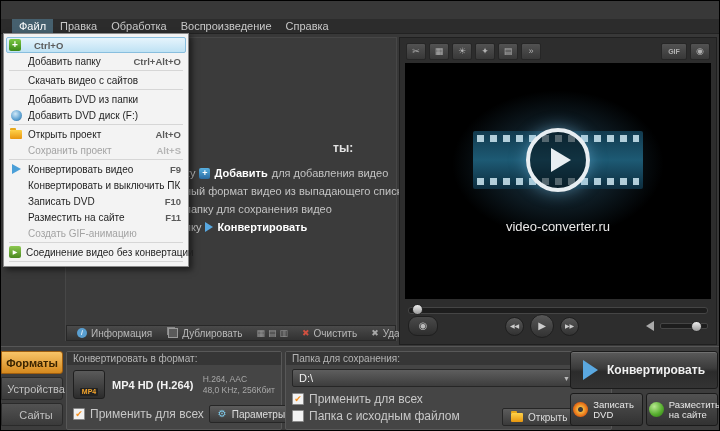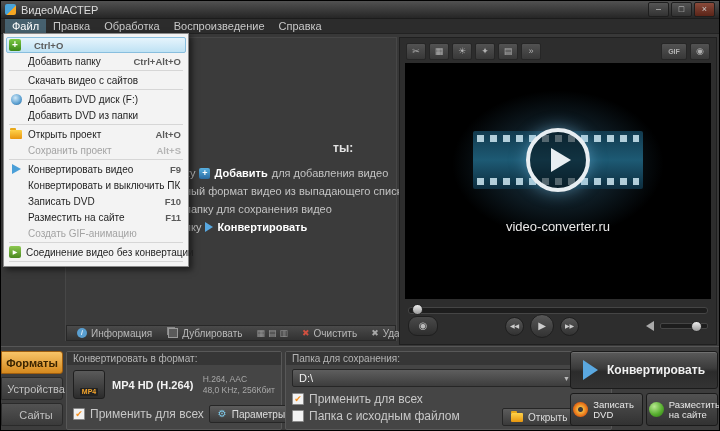--- a/index.html
+++ b/index.html
@@ -8,21 +8,21 @@
 
   
   .titlebar { position:absolute; top:0; left:0; right:0; height:18px; background:linear-gradient(#515151,#262626); display:flex; align-items:center; padding:0 4px; box-sizing:border-box; border-bottom:1px solid #1c1c1c; }
   .app-icon { width:11px; height:11px; border-radius:2px; background:linear-gradient(135deg,#4aa3d8 0 55%,#f5a623 55%); margin-right:5px; }
   .win-title { font-size:11px; color:#ddd; flex:1; }
   .win-btns { display:flex; gap:2px; }
   .win-btn { width:19px; height:13px; font-size:9px; color:#ccc; background:linear-gradient(#555,#323232); border:1px solid #1e1e1e; border-radius:2px; display:flex; align-items:center; justify-content:center; line-height:1; }
   .win-btn.close { background:linear-gradient(#8a4a3a,#5a2418); }
 
   
-  .menubar { position:absolute; top:18px; left:0; right:0; height:14px; background:#2c2c2c; display:flex; align-items:stretch; font-size:11px; color:#c8c8c8; padding-left:4px; border-bottom:1px solid #222; }
+  .menubar { position:absolute; top:18px; left:0; right:0; height:14px; background:#2c2c2c; display:flex; align-items:stretch; font-size:11px; color:#c8c8c8; padding-left:11px; border-bottom:1px solid #222; }
   .mb-item { padding:0 7px; display:flex; align-items:center; }
   .mb-item.active { background:#46606e; color:#fff; }
 
   
   .list-area { position:absolute; left:64px; top:36px; width:332px; height:304px; background:#3b3b3b; border:1px solid #474747; box-sizing:border-box; }
 
   .instructions { position:absolute; left:184px; top:140px; width:212px; font-size:11px; color:#c3c3c3; }
   .instr-heading { font-size:12px; font-weight:bold; color:#e3e3e3; margin:0 0 12px 148px; }
   .instr-line { margin-bottom:6px; display:flex; align-items:center; gap:4px; white-space:nowrap; }
   .instr-line b { color:#fff; }
@@ -124,29 +124,20 @@
   .tri-blue { width:0; height:0; border-left:9px solid #4a9fd8; border-top:5px solid transparent; border-bottom:5px solid transparent; }
   .mi-label { flex:1; white-space:nowrap; }
   .mi-shortcut { margin-left:8px; color:#5a5a5a; font-size:9.5px; white-space:nowrap;font-weight:bold; }
   .menu-sep { height:1px; background:#d6d6d6; margin:1px 3px; }
 </style>
 </head>
 <body>
 
 <div id="window">
 
-  <div class="titlebar">
-    <span class="app-icon"></span>
-    <span class="win-title">ВидеоМАСТЕР</span>
-    <span class="win-btns">
-      <span class="win-btn">–</span>
-      <span class="win-btn">□</span>
-      <span class="win-btn close">×</span>
-    </span>
-  </div>
 
   <div class="menubar">
     <span class="mb-item active">Файл</span>
     <span class="mb-item">Правка</span>
     <span class="mb-item">Обработка</span>
     <span class="mb-item">Воспроизведение</span>
     <span class="mb-item">Справка</span>
   </div>
 
   <div class="list-area"></div>
@@ -324,31 +315,31 @@
       <span class="mi-shortcut">Ctrl+Alt+O</span>
     </div>
     <div class="menu-sep"></div>
     <div class="menu-item">
       <span class="mi-icon"></span>
       <span class="mi-label">Скачать видео с сайтов</span>
       <span class="mi-shortcut"></span>
     </div>
     <div class="menu-sep"></div>
     <div class="menu-item">
+      <span class="mi-icon"></span>
+      <span class="mi-label">Добавить DVD из папки</span>
+      <span class="mi-shortcut"></span>
+    </div>
+    <div class="menu-item">
       <span class="mi-icon">
           <span class="icon-dvd"></span>
         </span>
       <span class="mi-label">Добавить DVD диск (F:)</span>
       <span class="mi-shortcut"></span>
     </div>
-    <div class="menu-item">
-      <span class="mi-icon"></span>
-      <span class="mi-label">Добавить DVD из папки</span>
-      <span class="mi-shortcut"></span>
-    </div>
     <div class="menu-sep"></div>
     <div class="menu-item">
       <span class="mi-icon">
           <span class="folder-icon"></span>
         </span>
       <span class="mi-label">Открыть проект</span>
       <span class="mi-shortcut">Alt+O</span>
     </div>
     <div class="menu-item disabled">
       <span class="mi-icon"></span>

